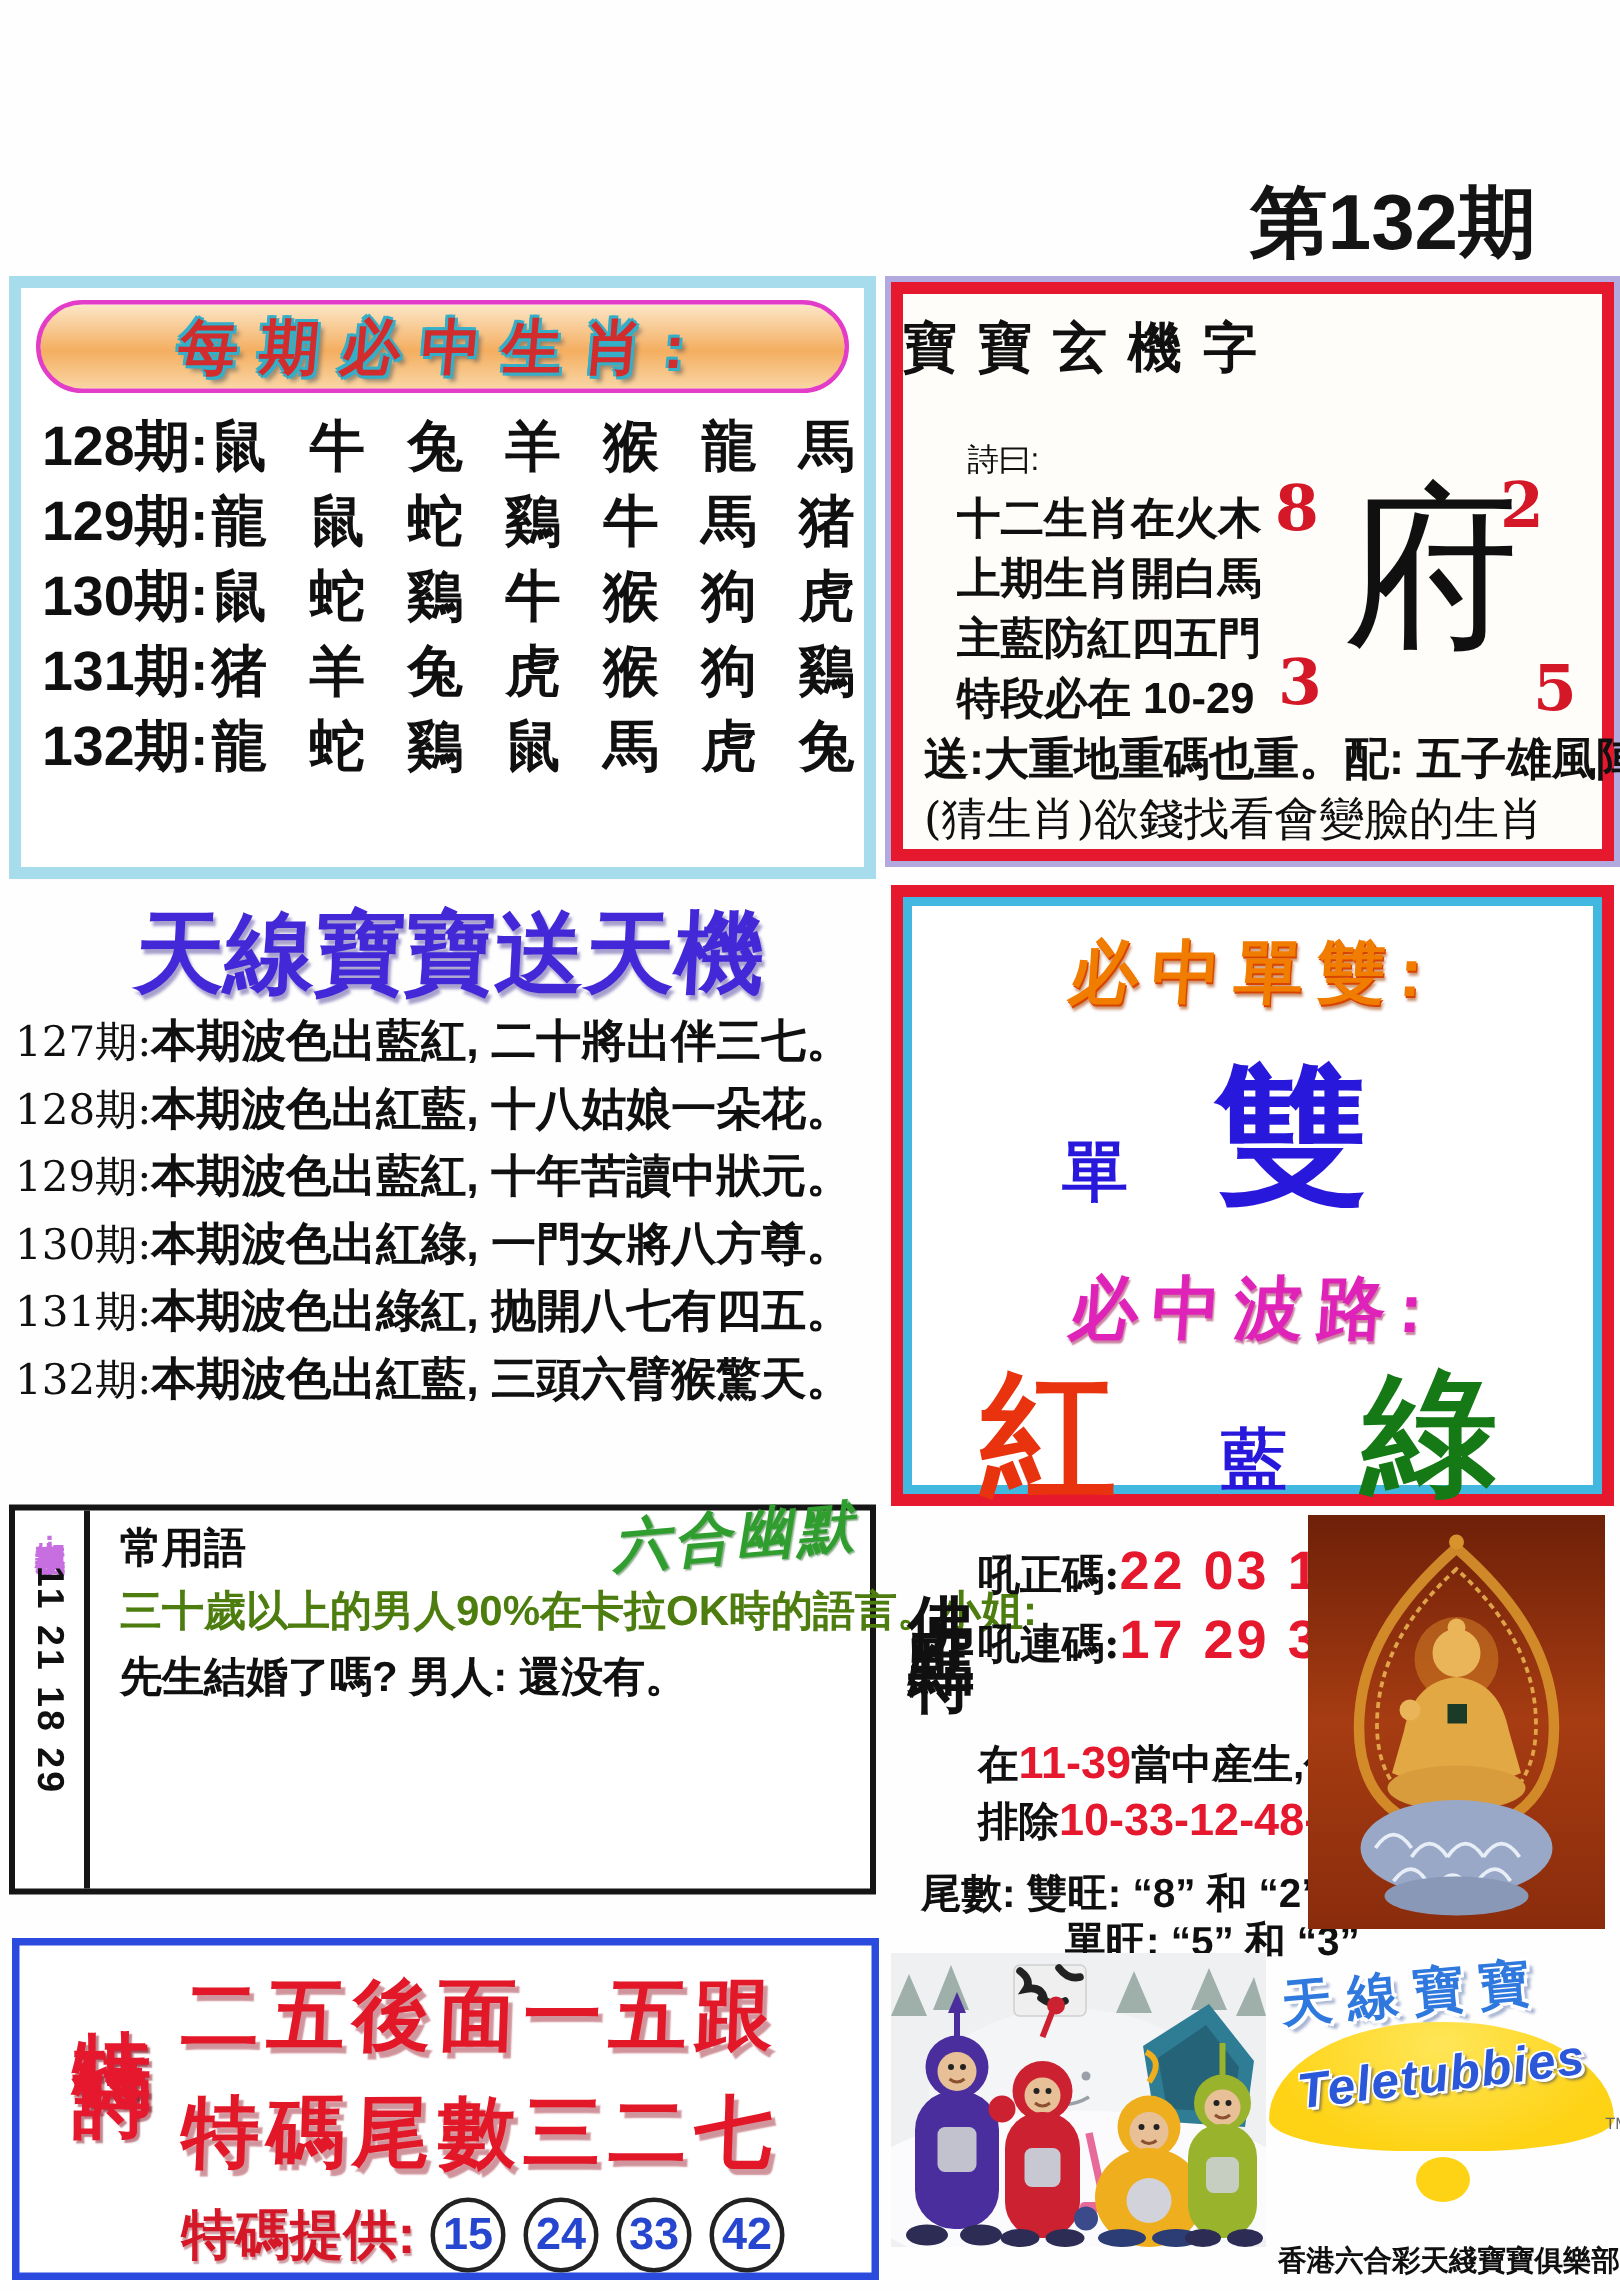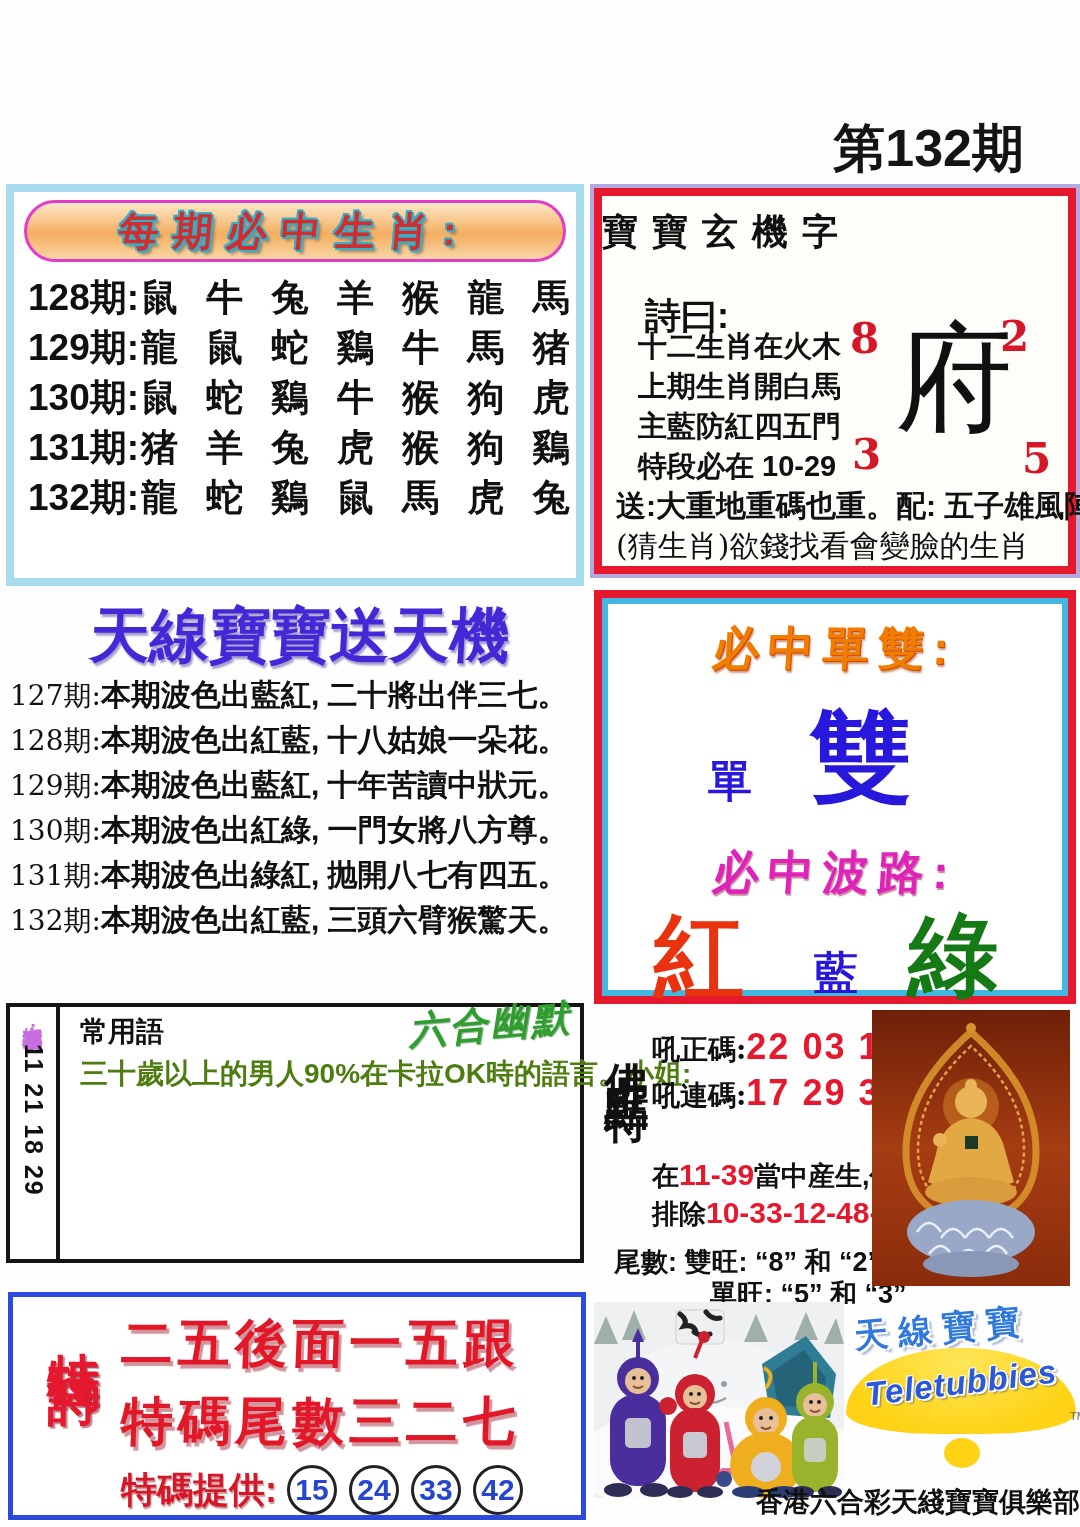--- a/index.html
+++ b/index.html
@@ -24,21 +24,21 @@
       2px 2px 0 #35aec8,-2px -2px 0 #35aec8,4px 4px 3px rgba(90,90,90,.6); }
   .zodiac-rows { padding:11px 0 0 14px; }
   .zodiac-row { height:50px; line-height:50px; font-size:37px; font-weight:bold; color:#101010; white-space:nowrap; }
   .zodiac-row .vals { letter-spacing:9px; margin-left:2px; }
 
   
   .mystery-box { position:absolute; left:594px; top:188px; width:482px; height:386px;
     border:8px solid #e5182e; outline:4px solid #b2aade; background:#fffdfa; }
   .mystery-title { margin-top:12px; font-size:36px; font-weight:bold;
     letter-spacing:14px; color:#101010; font-family:"DejaVu Serif", serif; }
-  .poem-label { position:absolute; left:22px; top:96px; font-size:36px; font-weight:bold; color:#101010;padding-left:21px; }
+  .poem-label { position:absolute; left:22px; top:96px; font-size:21px; font-weight:normal; color:#101010;padding-left:21px; }
   .poem-lines { position:absolute; left:36px; top:130px; font-size:29px; font-weight:bold;
     line-height:40px; color:#101010; }
   .big-char { position:absolute; left:282px; top:118px; width:140px; text-align:center;
     font-size:118px; line-height:1.1; color:#101010; font-family:"DejaVu Serif", serif; }
   .corner-num { position:absolute; font-size:42px; font-weight:bold; color:#d41828;
     font-family:"DejaVu Serif", serif; }
   .cn-tl { left:248px; top:118px; } .cn-tr { left:398px; top:116px; }
   .cn-bl { left:250px; top:234px; } .cn-br { left:420px; top:238px; }
   .send-line { position:absolute; left:14px; top:290px; font-size:30px; font-weight:bold; color:#101010; white-space:nowrap; }
   .guess-line { position:absolute; left:14px; top:330px; font-size:30px; color:#101010;
@@ -128,21 +128,21 @@
     text-shadow:2px 2px 0 #fff,-2px -2px 0 #fff,2px -2px 0 #fff,-2px 2px 0 #fff,4px 4px 2px rgba(0,40,130,.35); }
   .logo-hill { position:absolute; left:0; top:50px; width:230px; height:86px;
     background:radial-gradient(ellipse at 50% 18%, #ffe658, #fed315 72%);
     border-radius:55% 55% 46% 46% / 85% 85% 28% 28%; }
   .logo-en { position:absolute; left:0; top:66px; width:230px; text-align:center; font-size:33px;
     font-weight:bold; font-style:italic; color:#2a58d8; transform:rotate(-7deg); letter-spacing:1px;
     text-shadow:2px 2px 0 #fff,-1px -1px 0 #fff,1px -1px 0 #fff,-1px 1px 0 #fff,3px 3px 2px rgba(0,20,110,.5); }
   .logo-tm { position:absolute; right:-6px; top:112px; font-size:11px; color:#666; }
   .logo-sun { position:absolute; left:98px; top:140px; width:36px; height:30px;
     background:#fed315; border-radius:50%; }
-  .club-line { position:absolute; right:0; bottom:0; font-size:27px; font-weight:bold; color:#101010;
+  .club-line { position:absolute; right:0; bottom:0; font-size:19px; font-weight:bold; color:#101010;
     white-space:nowrap; }
 </style>
 </head>
 <body>
 
 <div class="page">
 
   <div class="issue">第132期</div>
 
   <div class="zodiac-box">
@@ -199,20 +199,21 @@
   </div>
 
   <div class="common-box">
     <div class="lucky-strip">
       <div class="lucky-label">本期幸運號碼:</div>
       <div class="lucky-nums">11 21 18 29</div>
     </div>
     <div class="common-title">常用語</div>
     <div class="humor">六合幽默</div>
     <div class="common-line1">三十歲以上的男人90%在卡拉OK時的語言。小姐:</div>
+    <div class="common-line2">先生結婚了嗎? 男人: 還没有。</div>
   </div>
 
   <div class="fozhu">
     <div class="fozhu-title">佛主點特</div>
     <div class="fz-row fz-r1">
       <span class="fz-label">吼正碼:</span><span class="fz-nums">22 03 19 09</span>
     </div>
     <div class="fz-row fz-r2">
       <span class="fz-label">吼連碼:</span><span class="fz-nums">17 29 37 44</span>
     </div>

